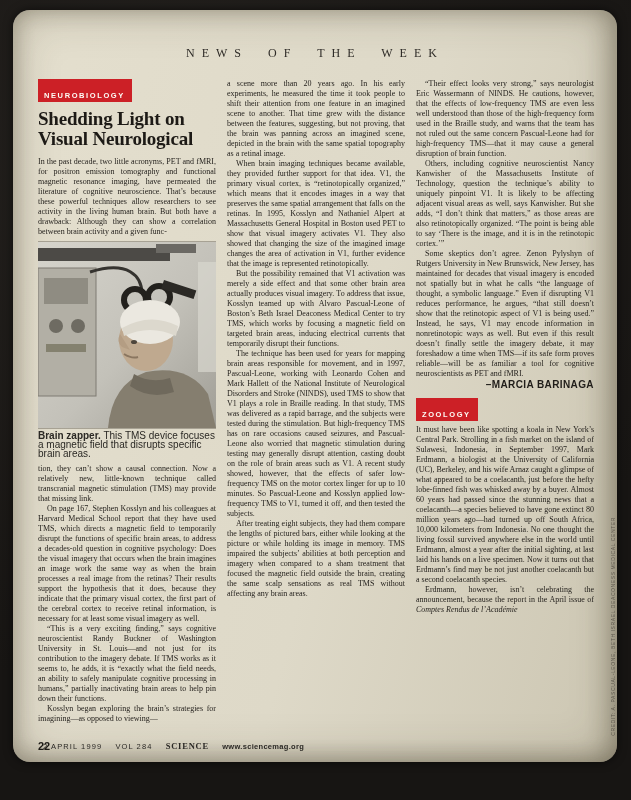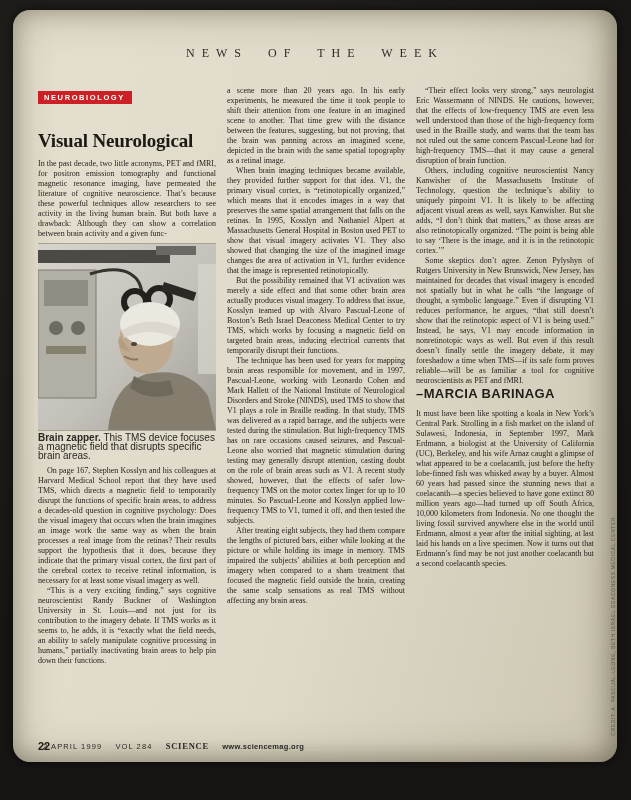--- a/index.html
+++ b/index.html
@@ -24,29 +24,29 @@
                 inset 6px -6px 18px rgba(40,35,20,.14), 0 0 10px rgba(0,0,0,.6);
     color:var(--ink);
     border-radius:17px;
   }
   .masthead{
     position:absolute;top:36px;left:0;right:0;text-align:center;
     font-family:"Liberation Serif",serif;font-size:12px;letter-spacing:7px;word-spacing:10px;
     color:#2e2b27;font-weight:400;
   }
   .col{
-    position:absolute;top:76px;bottom:30px;width:178px;overflow:hidden;
+    position:absolute;top:69px;bottom:30px;width:178px;overflow:hidden;
   }
   .col1{left:25px;}
   .col2{left:214px;}
   .col3{left:403px;}
   .kicker{
     display:inline-block;background:var(--kicker-bg);color:#fdfbf5;
     font-family:"Liberation Sans",sans-serif;font-weight:bold;
-    font-size:7.5px;letter-spacing:1.6px;padding:2px 7px 2px 6px;margin:0 0 4px 0;
+    font-size:7.5px;letter-spacing:1.6px;padding:12px 7px 2px 6px;margin:0 0 4px 0;
   }
   h1.headline{
     font-family:"Liberation Serif",serif;font-weight:bold;color:#1d1a16;
     font-size:19px;line-height:1.07;margin:3px 0 7px 0;letter-spacing:-0.2px;
   }
   p.body{
     font-size:8px;line-height:10px;text-align:justify;margin:0;text-indent:9px;
     color:var(--ink);-webkit-hyphens:auto;hyphens:auto;
   }
   p.noindent{text-indent:0;}
@@ -54,22 +54,22 @@
     margin:5px 0 3px 0;padding:0;width:178px;height:186px;background:#b7b5ae;
     outline:1px solid rgba(60,55,45,.35);
   }
   figure.photo svg{display:block;width:100%;height:100%;}
   p.caption{
     font-family:"Liberation Sans",sans-serif;font-size:10px;line-height:9px;
     margin:3px 0 6px 0;text-align:left;color:#2b2925;
   }
   p.caption b{font-weight:bold;}
   .byline{
-    text-align:left;font-family:"Liberation Sans",sans-serif;font-weight:bold;
-    font-size:13px;letter-spacing:.4px;margin:0 0 8px 0;color:#201d19;
+    text-align:right;font-family:"Liberation Sans",sans-serif;font-weight:bold;
+    font-size:10px;letter-spacing:.4px;margin:0 0 8px 0;color:#201d19;
   }
   .zo-kicker-wrap{margin-top:2px;}
   .italic{font-style:italic;}
   .credit-vertical{
     position:absolute;right:1px;bottom:26px;
     writing-mode:vertical-rl;transform:rotate(180deg);
     font-family:"Liberation Sans",sans-serif;font-size:5px;letter-spacing:.6px;
     color:#5c574c;
   }
   .footer{position:absolute;left:25px;right:25px;bottom:10px;height:14px;}
@@ -88,21 +88,21 @@
 </head>
 <body>
 
 <div class="stage">
   <div class="page">
 
     <div class="masthead">NEWS OF THE WEEK</div>
 
     <div class="col col1">
       <span class="kicker">NEUROBIOLOGY</span>
-      <h1 class="headline"><br><span>Visual Neurological</span></h1>
+      <h1 class="headline"><span>Shedding Light on</span><br><span>Visual Neurological</span></h1>
       <p class="body noindent">In the past decade, two little acronyms, PET and fMRI, for positron emission tomography and functional magnetic resonance imaging, have permeated the literature of cognitive neuroscience. That’s because these powerful techniques allow researchers to see activity in the living human brain. But both have a drawback: Although they can show a correlation between brain activity and a given func-</p>
 
       <figure class="photo">
         <svg viewBox="0 0 178 186" preserveAspectRatio="none">
           <defs>
             <linearGradient id="gbg" x1="0" y1="0" x2="1" y2="1">
               <stop offset="0" stop-color="#d6d4cc"></stop>
               <stop offset="0.55" stop-color="#c3c1b9"></stop>
               <stop offset="1" stop-color="#a09e96"></stop>
             </linearGradient>
@@ -136,39 +136,45 @@
 
             <path d="M70 186 q4 -44 38 -56 q42 -8 62 22 l8 34 z" fill="#857e6f"></path>
             <path d="M96 132 q16 10 36 4 l4 14 q-24 8 -44 -6 z" fill="#6f695c"></path>
           </g>
 
           <rect x="160" y="20" width="18" height="110" fill="#d9d7cf" opacity="0.7"></rect>
         </svg>
       </figure>
       <p class="caption"><b>Brain zapper.</b><span> This TMS device focuses a magnetic field that disrupts specific brain areas.</span></p>
 
+      <p class="body noindent">tion, they can’t show a causal connection. Now a relatively new, little-known technique called transcranial magnetic stimulation (TMS) may provide that missing link.</p>
       <p class="body">On page 167, Stephen Kosslyn and his colleagues at Harvard Medical School report that they have used TMS, which directs a magnetic field to temporarily disrupt the functions of specific brain areas, to address a decades-old question in cognitive psychology: Does the visual imagery that occurs when the brain imagines an image work the same way as when the brain processes a real image from the retinas? Their results support the hypothesis that it does, because they indicate that the primary visual cortex, the first part of the cerebral cortex to receive retinal information, is necessary for at least some visual imagery as well.</p>
       <p class="body">“This is a very exciting finding,” says cognitive neuroscientist Randy Buckner of Washington University in St. Louis—and not just for its contribution to the imagery debate. If TMS works as it seems to, he adds, it is “exactly what the field needs, an ability to safely manipulate cognitive processing in humans,” partially inactivating brain areas to help pin down their functions.</p>
+      <p class="body">Kosslyn began exploring the brain’s strategies for imagining—as opposed to viewing—</p>
     </div>
 
     <div class="col col2">
       <p class="body noindent">a scene more than 20 years ago. In his early experiments, he measured the time it took people to shift their attention from one feature in an imagined scene to another. That time grew with the distance between the features, suggesting, but not proving, that the brain was panning across an imagined scene, depicted in the brain with the same spatial topography as a retinal image.</p>
       <p class="body">When brain imaging techniques became available, they provided further support for that idea. V1, the primary visual cortex, is “retinotopically organized,” which means that it encodes images in a way that preserves the same spatial arrangement that falls on the retinas. In 1995, Kosslyn and Nathaniel Alpert at Massachusetts General Hospital in Boston used PET to show that visual imagery activates V1. They also showed that changing the size of the imagined image changes the area of activation in V1, further evidence that the image is represented retinotopically.</p>
       <p class="body">But the possibility remained that V1 activation was merely a side effect and that some other brain area actually produces visual imagery. To address that issue, Kosslyn teamed up with Alvaro Pascual-Leone of Boston’s Beth Israel Deaconess Medical Center to try TMS, which works by focusing a magnetic field on targeted brain areas, inducing electrical currents that temporarily disrupt their functions.</p>
       <p class="body">The technique has been used for years for mapping brain areas responsible for movement, and in 1997, Pascual-Leone, working with Leonardo Cohen and Mark Hallett of the National Institute of Neurological Disorders and Stroke (NINDS), used TMS to show that V1 plays a role in Braille reading. In that study, TMS was delivered as a rapid barrage, and the subjects were tested during the stimulation. But high-frequency TMS has on rare occasions caused seizures, and Pascual-Leone also worried that magnetic stimulation during testing may generally disrupt attention, casting doubt on the role of brain areas such as V1. A recent study showed, however, that the effects of safer low-frequency TMS on the motor cortex linger for up to 10 minutes. So Pascual-Leone and Kosslyn applied low-frequency TMS to V1, turned it off, and then tested the subjects.</p>
       <p class="body">After treating eight subjects, they had them compare the lengths of pictured bars, either while looking at the picture or while holding its image in memory. TMS impaired the subjects’ abilities at both perception and imagery when compared to a sham treatment that focused the magnetic field outside the brain, creating the same scalp sensations as real TMS without affecting any brain areas.</p>
     </div>
 
     <div class="col col3">
       <p class="body">“Their effect looks very strong,” says neurologist Eric Wassermann of NINDS. He cautions, however, that the effects of low-frequency TMS are even less well understood than those of the high-frequency form used in the Braille study, and warns that the team has not ruled out the same concern Pascual-Leone had for high-frequency TMS—that it may cause a general disruption of brain function.</p>
       <p class="body">Others, including cognitive neuroscientist Nancy Kanwisher of the Massachusetts Institute of Technology, question the technique’s ability to uniquely pinpoint V1. It is likely to be affecting adjacent visual areas as well, says Kanwisher. But she adds, “I don’t think that matters,” as those areas are also retinotopically organized. “The point is being able to say ‘There is the image, and it is in the retinotopic cortex.’”</p>
       <p class="body">Some skeptics don’t agree. Zenon Pylyshyn of Rutgers University in New Brunswick, New Jersey, has maintained for decades that visual imagery is encoded not spatially but in what he calls “the language of thought, a symbolic language.” Even if disrupting V1 reduces performance, he argues, “that still doesn’t show that the retinotopic aspect of V1 is being used.” Instead, he says, V1 may encode information in nonretinotopic ways as well. But even if this result doesn’t finally settle the imagery debate, it may foreshadow a time when TMS—if its safe form proves reliable—will be as familiar a tool for cognitive neuroscientists as PET and fMRI.</p>
       <div class="byline">–MARCIA BARINAGA</div>
 
+      <div class="zo-kicker-wrap">
+        <span class="kicker">ZOOLOGY</span>
+      </div>
       <p class="body noindent">It must have been like spotting a koala in New York’s Central Park. Strolling in a fish market on the island of Sulawesi, Indonesia, in September 1997, Mark Erdmann, a biologist at the University of California (UC), Berkeley, and his wife Arnaz caught a glimpse of what appeared to be a coelacanth, just before the hefty lobe-finned fish was whisked away by a buyer. Almost 60 years had passed since the stunning news that a coelacanth—a species believed to have gone extinct 80 million years ago—had turned up off South Africa, 10,000 kilometers from Indonesia. No one thought the living fossil survived anywhere else in the world until Erdmann, almost a year after the initial sighting, at last laid his hands on a live specimen. Now it turns out that Erdmann’s find may be not just another coelacanth but a second coelacanth species.</p>
+      <p class="body"><span>Erdmann, however, isn’t celebrating the announcement, because the report in the April issue of </span><span class="italic">Comptes Rendus de l’Académie</span></p>
     </div>
 
     <div class="credit-vertical">CREDIT: A. PASCUAL-LEONE, BETH ISRAEL DEACONESS MEDICAL CENTER</div>
 
     <div class="footer">
       <span class="pagenum">22</span>
       <div class="footcenter">
         <span>2 APRIL 1999</span>
         <span>VOL 284</span>
         <span class="science">SCIENCE</span>

